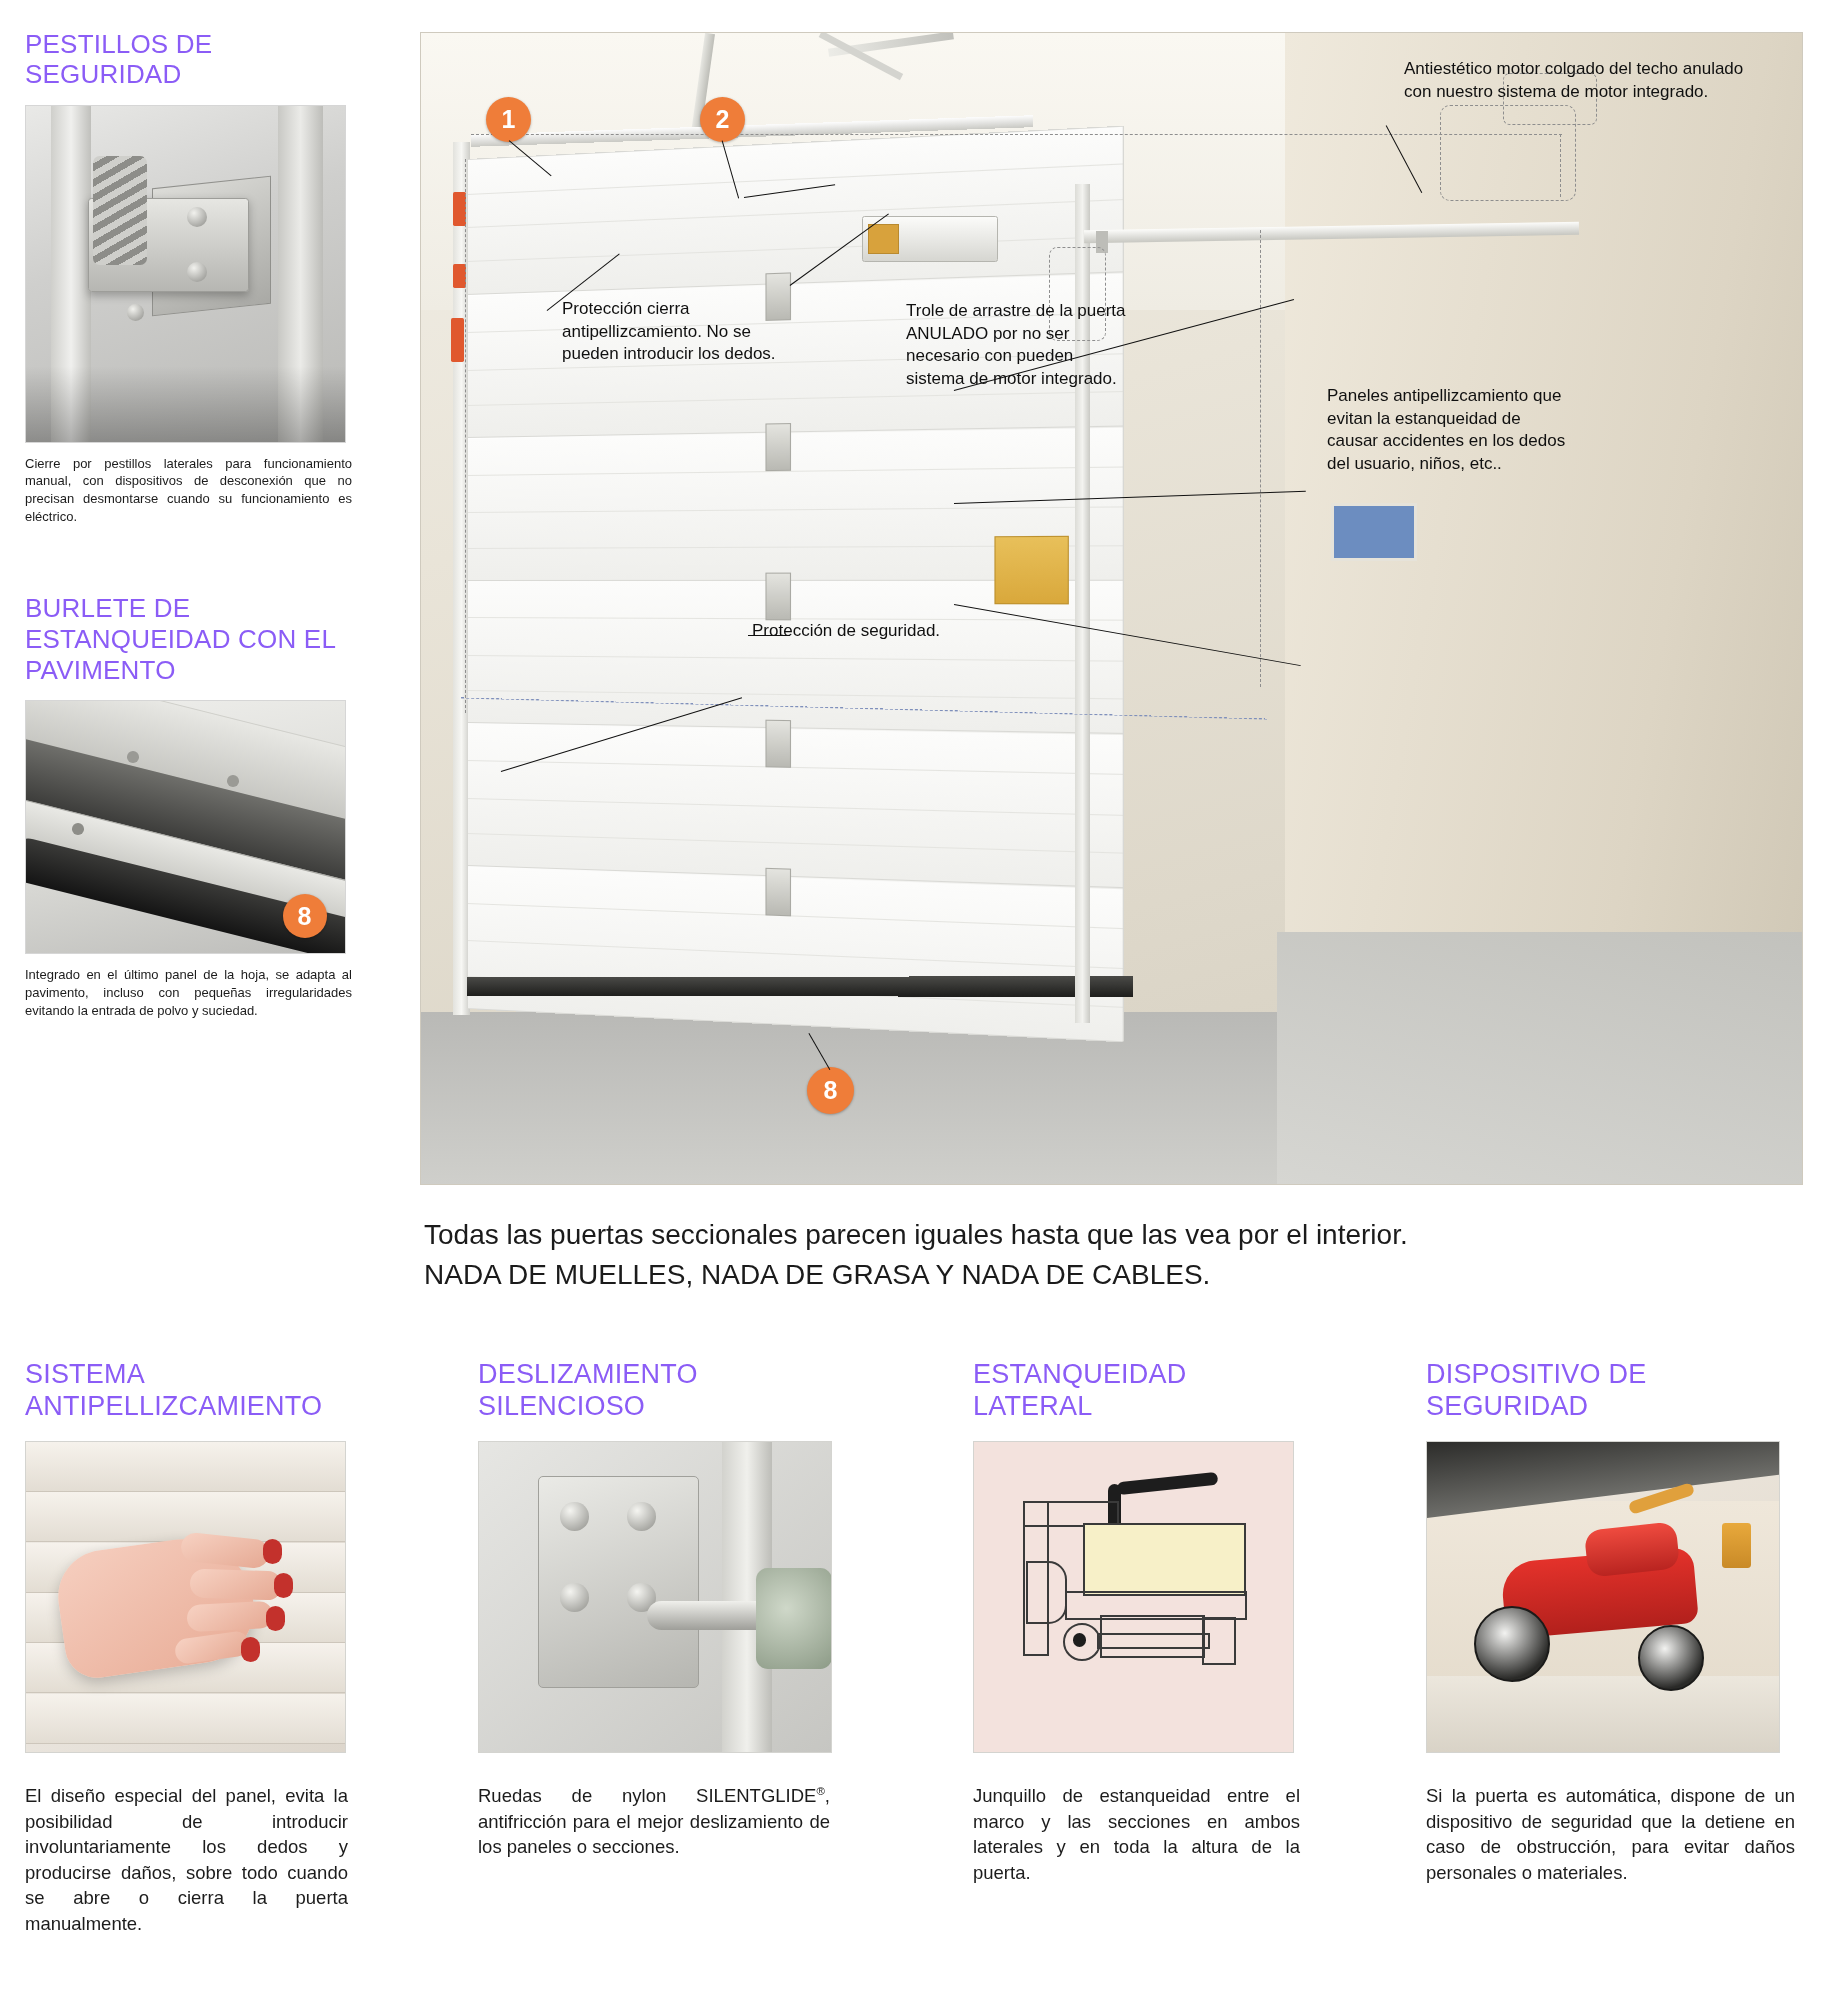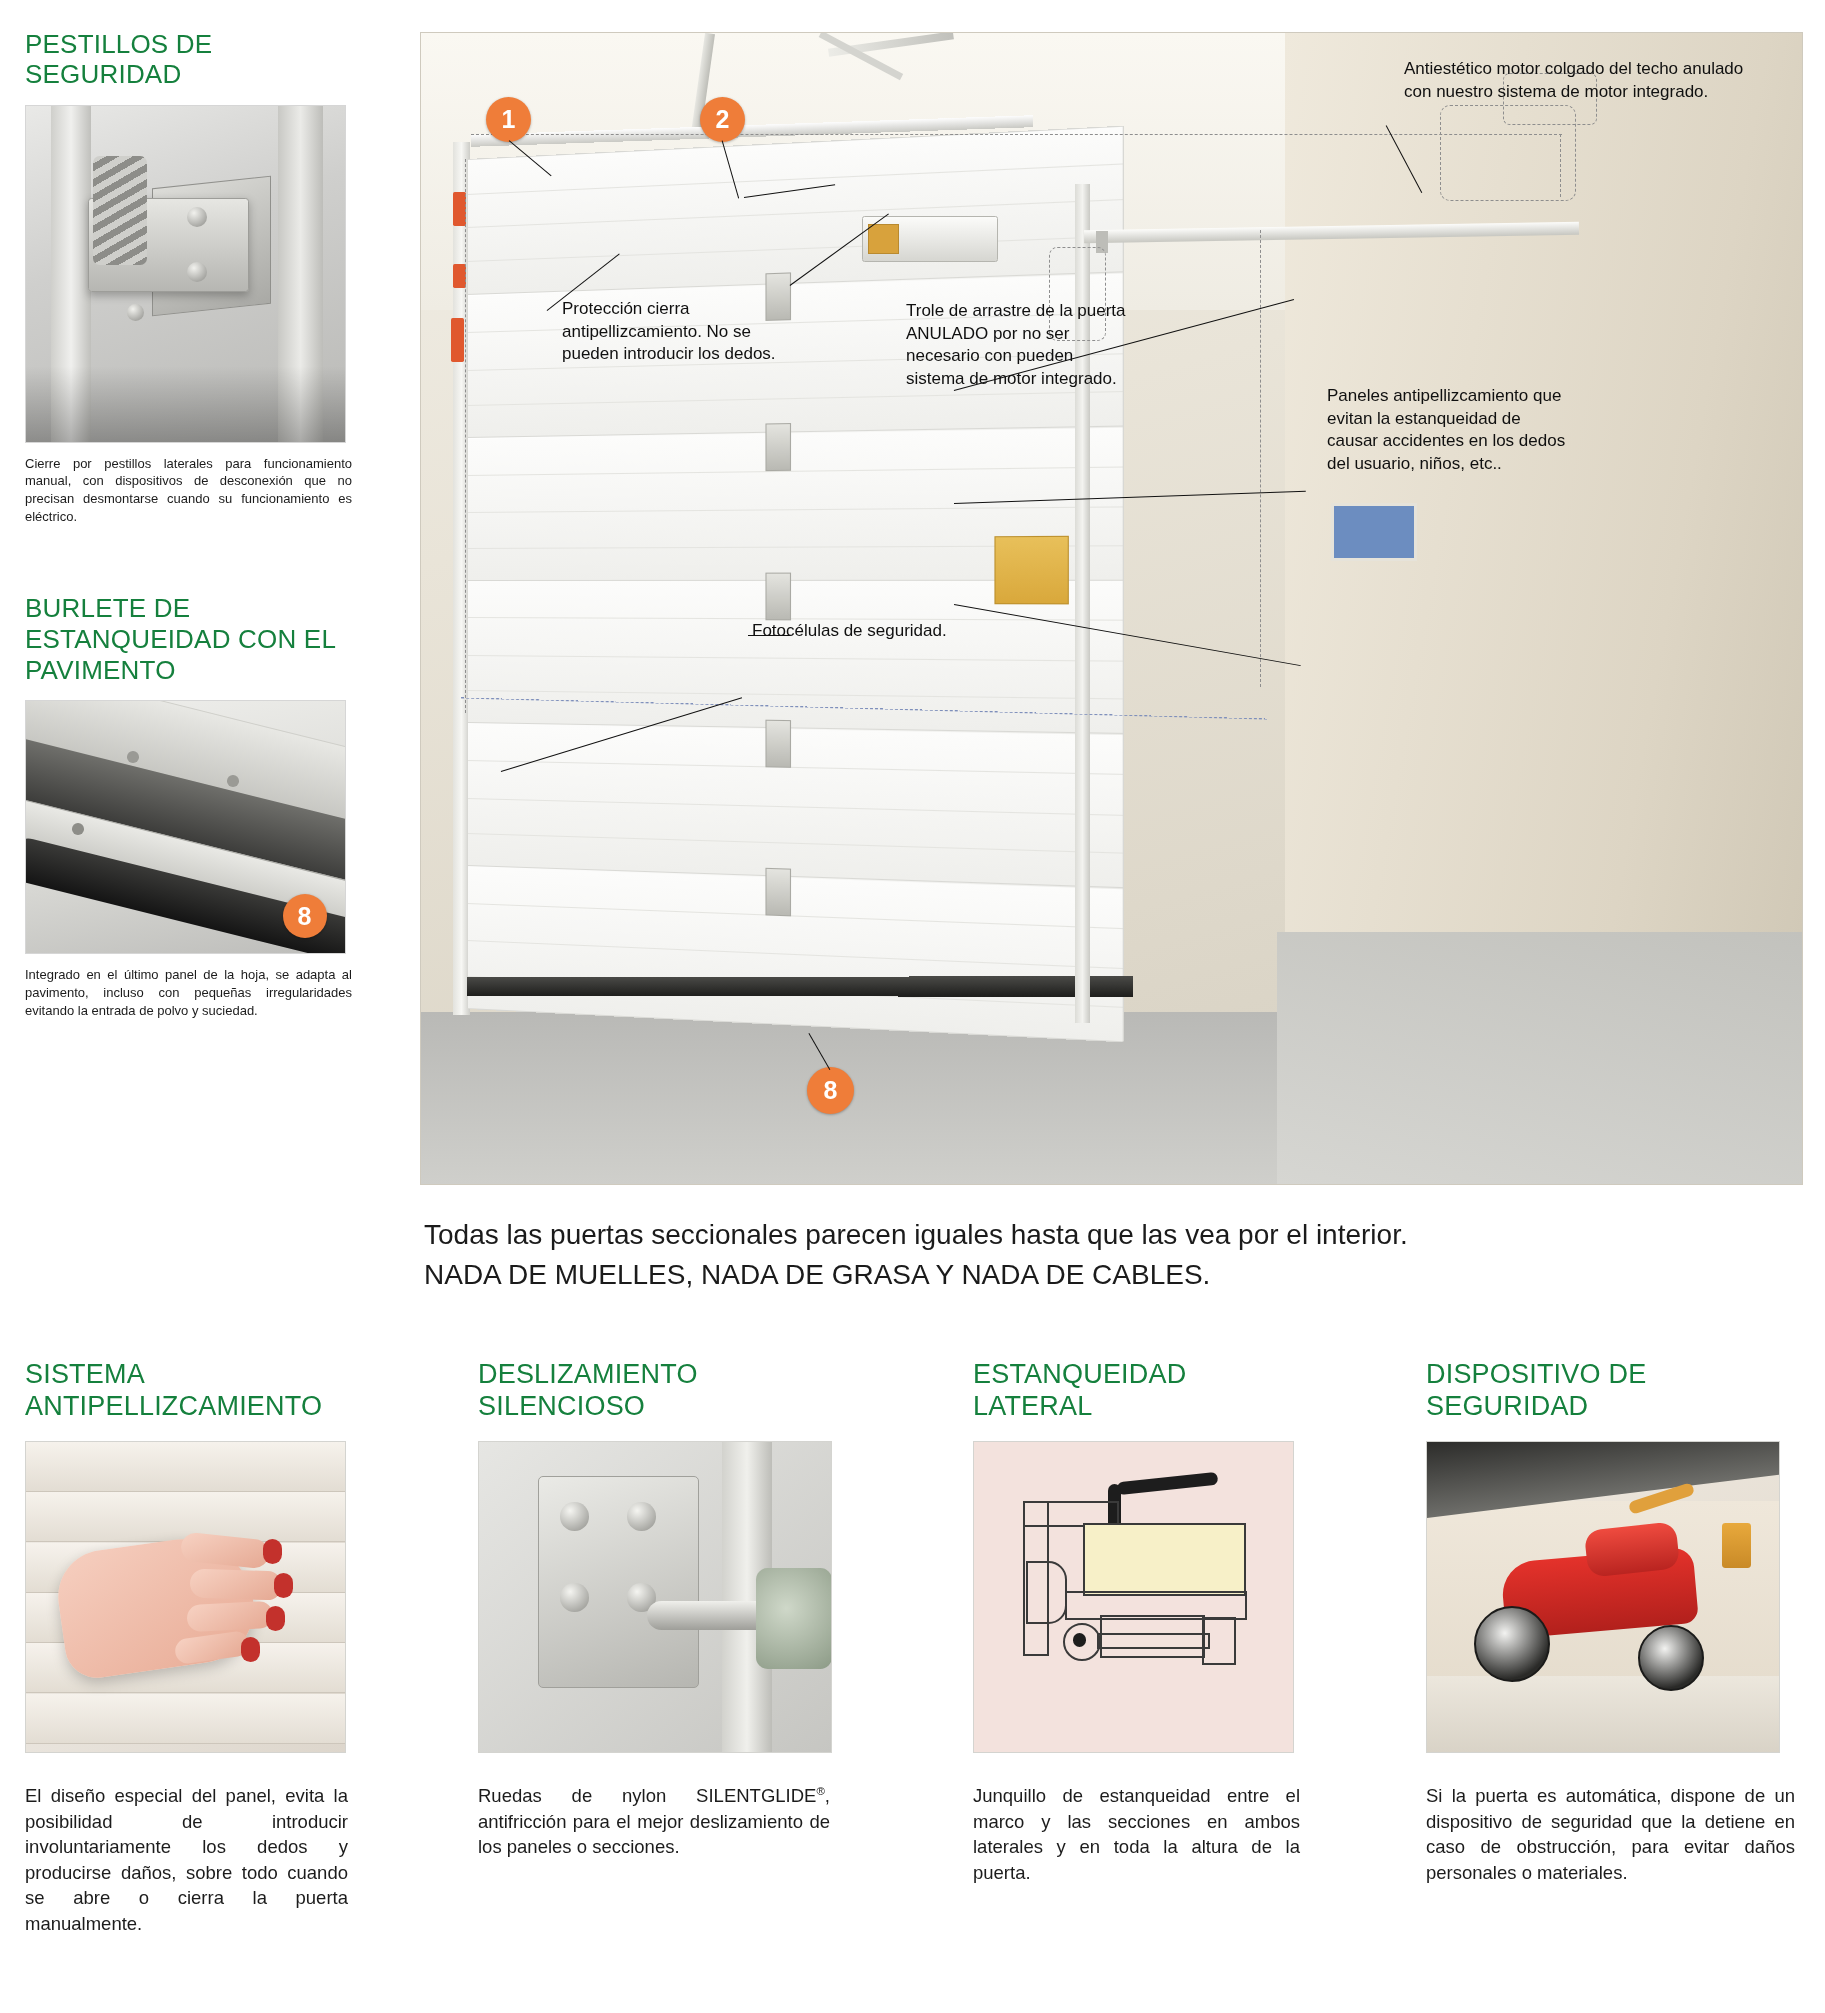--- a/index.html
+++ b/index.html
@@ -23,21 +23,21 @@
   
   .left-col {
     position: absolute;
     left: 25px;
     top: 28.5px;
     width: 344px;
   }
   .sec-title {
     font-size: 26px;
     line-height: 1.18;
-    color: #15803d;
+    color: #8b5cf6;
     letter-spacing: 0.2px;
     margin: 0 0 15px 0;
     font-weight: 400;
   }
   .photo {
     width: 319px;
     border: 0.8px solid #d6d6d6;
     position: relative;
     overflow: hidden;
     background: #cfcfcf;
@@ -333,21 +333,21 @@
     <div class="leader" style="left:533px; top:357px; width:352px; transform:rotate(-15deg);"></div>
     <div class="leader" style="left:533px; top:470px; width:352px; transform:rotate(-2deg);"></div>
     <div class="leader" style="left:533px; top:571px; width:352px; transform:rotate(10deg);"></div>
     <div class="leader" style="left:80px; top:738px; width:252px; transform:rotate(-17deg);"></div>
     <div class="leader" style="left:327px; top:602px; width:42px; transform:rotate(0deg);"></div>
 
     <div class="callout" style="left:983px; top:25px; width:361px;">Antiestético motor colgado del techo anulado con nuestro sistema de motor integrado.</div>
     <div class="callout" style="left:141px; top:265px; width:243px;">Protección cierra antipellizcamiento. No se pueden introducir los dedos.</div>
     <div class="callout" style="left:485px; top:267px; width:227px;">Trole de arrastre de la puerta ANULADO por no ser necesario con pueden sistema de motor integrado.</div>
     <div class="callout" style="left:906px; top:352px; width:243px;">Paneles antipellizcamiento que evitan la estanqueidad de causar accidentes en los dedos del usuario, niños, etc..</div>
-    <div class="callout" style="left:331px; top:587px; width:252px;">Fotocélulas de seguridad.</div>
+    <div class="callout" style="left:331px; top:587px; width:252px;">Protección de seguridad.</div>
   </div>
 
   <div class="tagline">
     <div>Todas las puertas seccionales parecen iguales hasta que las vea por el interior.</div>
     <div>NADA DE MUELLES, NADA DE GRASA Y NADA DE CABLES.</div>
   </div>
 
   <div class="row">
 
     <div class="cell b1">

